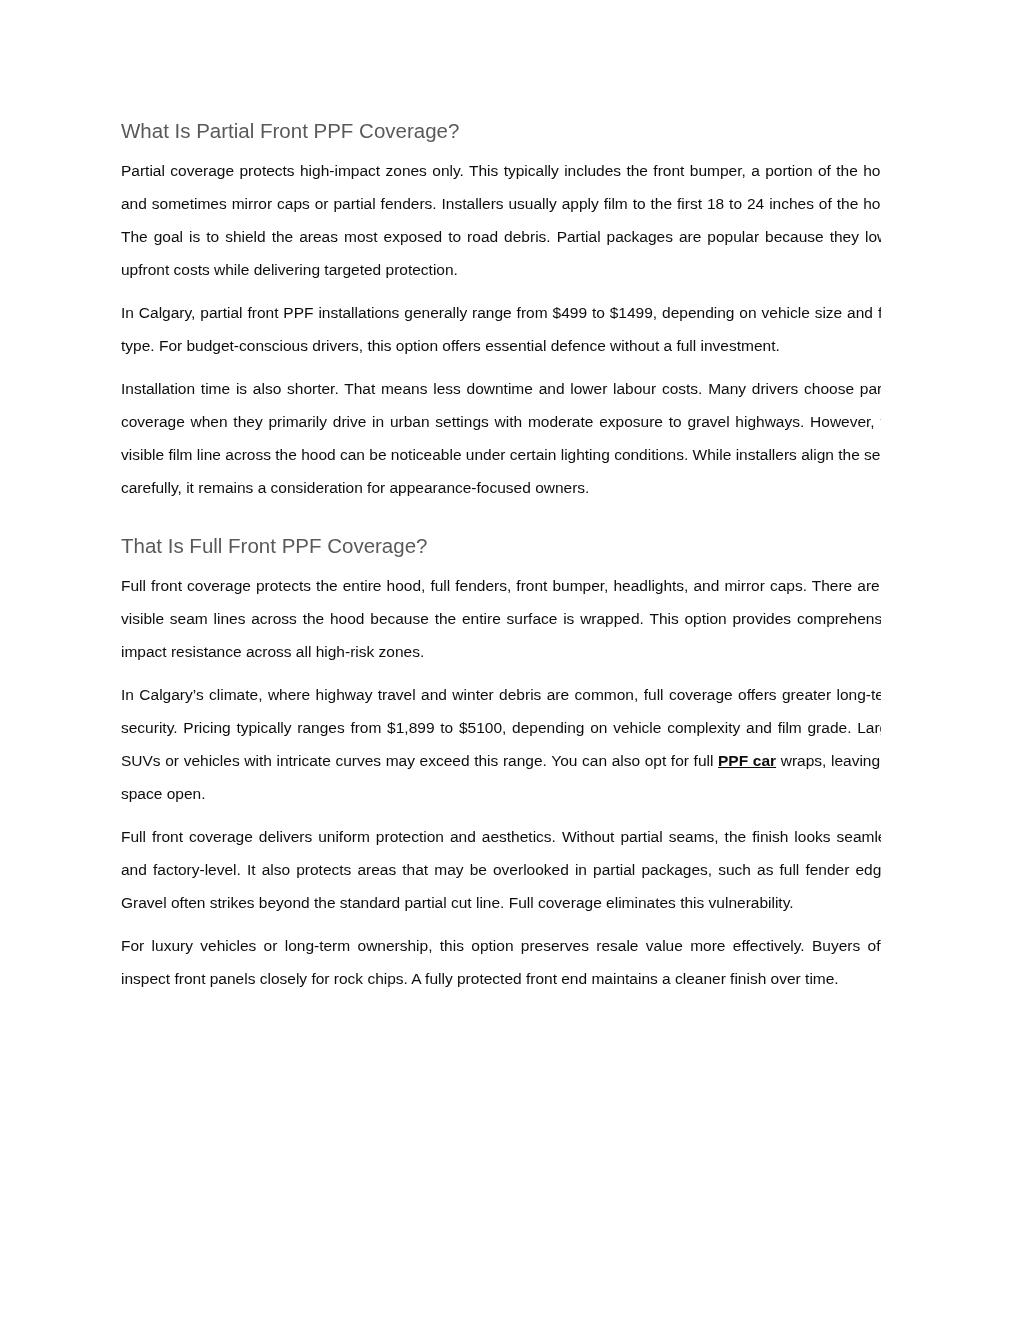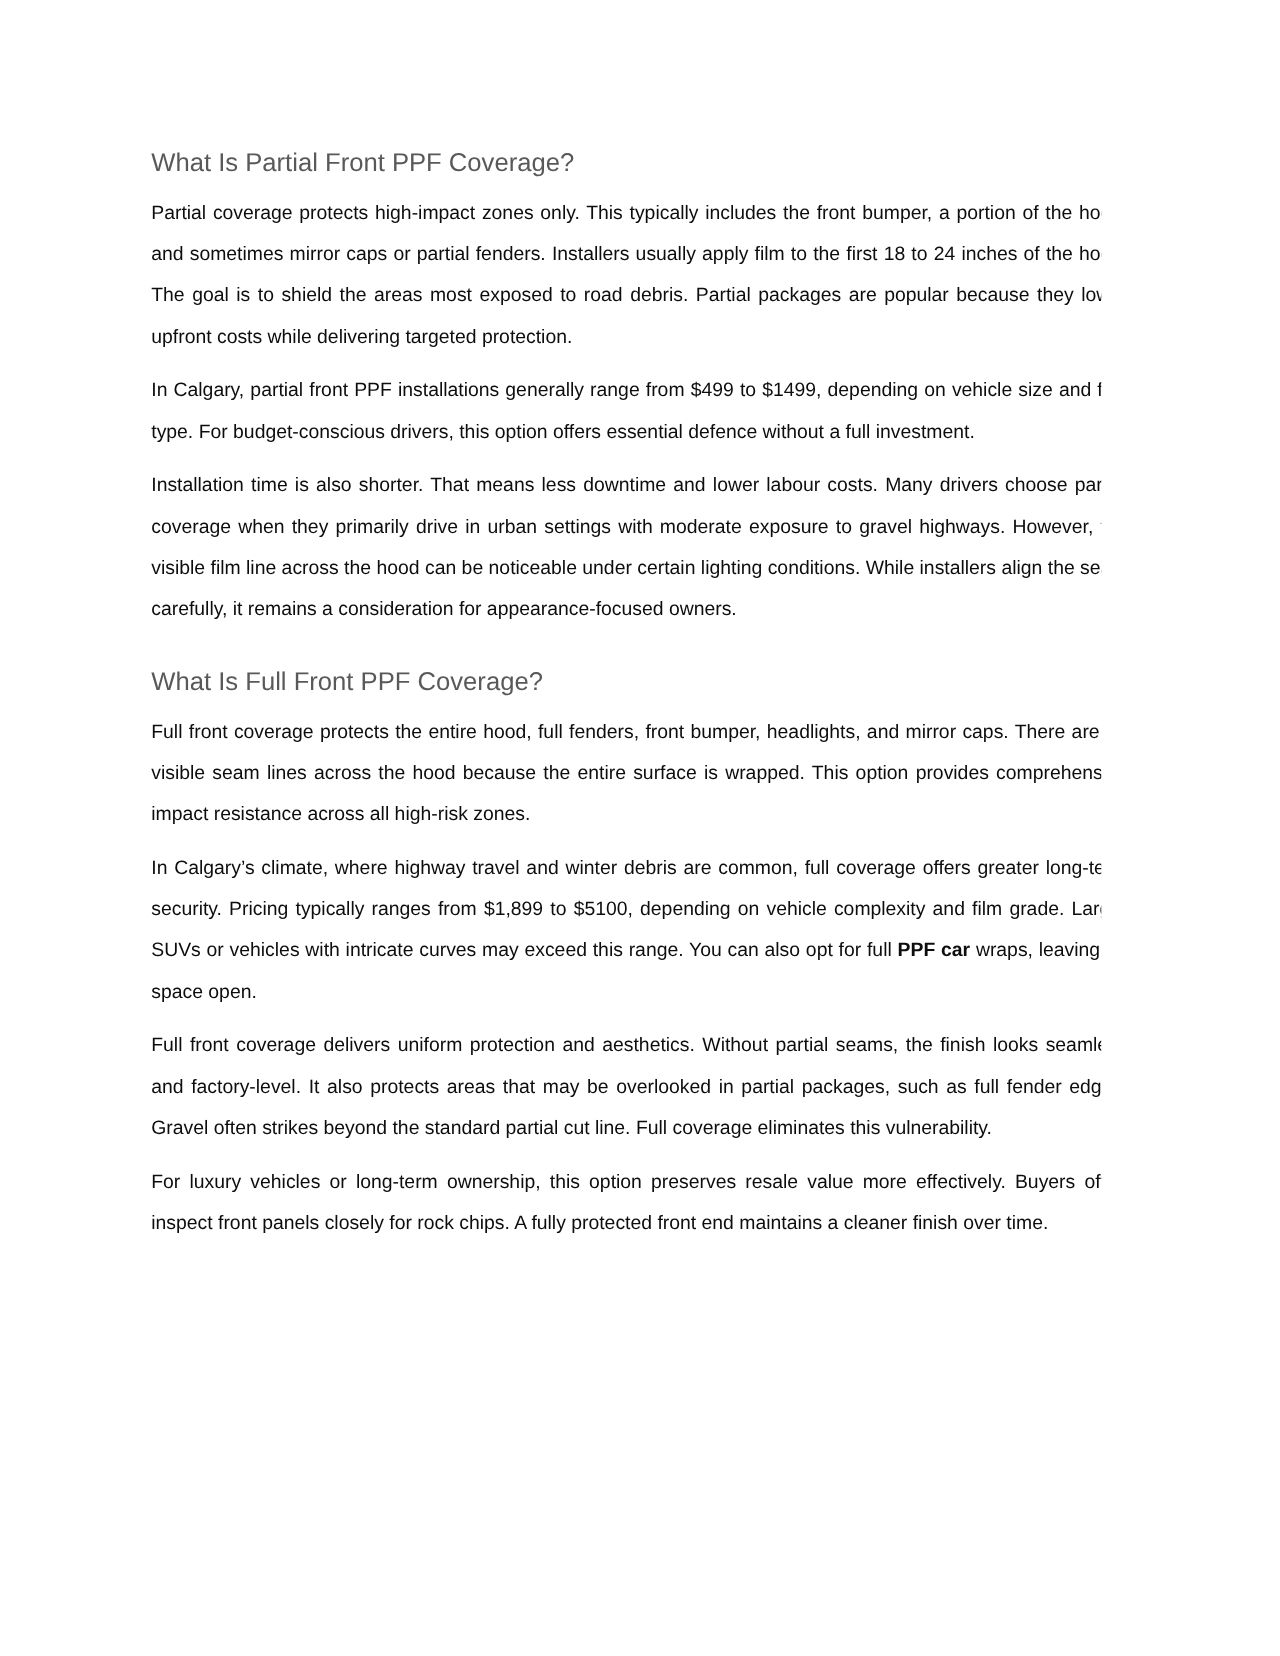--- a/index.html
+++ b/index.html
@@ -34,30 +34,31 @@
   .body-paragraph {
     font-family: "Liberation Sans", "DejaVu Sans", sans-serif;
     font-size: 15.5px;
     line-height: 33px;
     color: #0d0d0d;
     text-align: justify;
     margin: 0 0 10px 0;
   }
   .body-paragraph strong {
     font-weight: 700;
+    text-decoration: underline;
   }
 </style>
 </head>
 <body>
 
 <div class="page">
   <main class="content">
       <h2 class="section-heading">What Is Partial Front PPF Coverage?</h2>
       <p class="body-paragraph">Partial coverage protects high-impact zones only. This typically includes the front bumper, a portion of the hood, and sometimes mirror caps or partial fenders. Installers usually apply film to the first 18 to 24 inches of the hood. The goal is to shield the areas most exposed to road debris. Partial packages are popular because they lower upfront costs while delivering targeted protection.</p>
       <p class="body-paragraph">In Calgary, partial front PPF installations generally range from $499 to $1499, depending on vehicle size and film type. For budget-conscious drivers, this option offers essential defence without a full investment.</p>
       <p class="body-paragraph">Installation time is also shorter. That means less downtime and lower labour costs. Many drivers choose partial coverage when they primarily drive in urban settings with moderate exposure to gravel highways. However, the visible film line across the hood can be noticeable under certain lighting conditions. While installers align the seam carefully, it remains a consideration for appearance-focused owners.</p>
-      <h2 class="section-heading">What Is Full Front PPF Coverage?</h2>
+      <h2 class="section-heading">That Is Full Front PPF Coverage?</h2>
       <p class="body-paragraph">Full front coverage protects the entire hood, full fenders, front bumper, headlights, and mirror caps. There are no visible seam lines across the hood because the entire surface is wrapped. This option provides comprehensive impact resistance across all high-risk zones.</p>
       <p class="body-paragraph"><span>In Calgary’s climate, where highway travel and winter debris are common, full coverage offers greater long-term security. Pricing typically ranges from $1,899 to $5100, depending on vehicle complexity and film grade. Larger SUVs or vehicles with intricate curves may exceed this range. You can also opt for full </span><strong>PPF car</strong><span> wraps, leaving no space open.</span></p>
       <p class="body-paragraph">Full front coverage delivers uniform protection and aesthetics. Without partial seams, the finish looks seamless and factory-level. It also protects areas that may be overlooked in partial packages, such as full fender edges. Gravel often strikes beyond the standard partial cut line. Full coverage eliminates this vulnerability.</p>
       <p class="body-paragraph">For luxury vehicles or long-term ownership, this option preserves resale value more effectively. Buyers often inspect front panels closely for rock chips. A fully protected front end maintains a cleaner finish over time.</p>
     </main>
 </div>
 
 </body></html>

